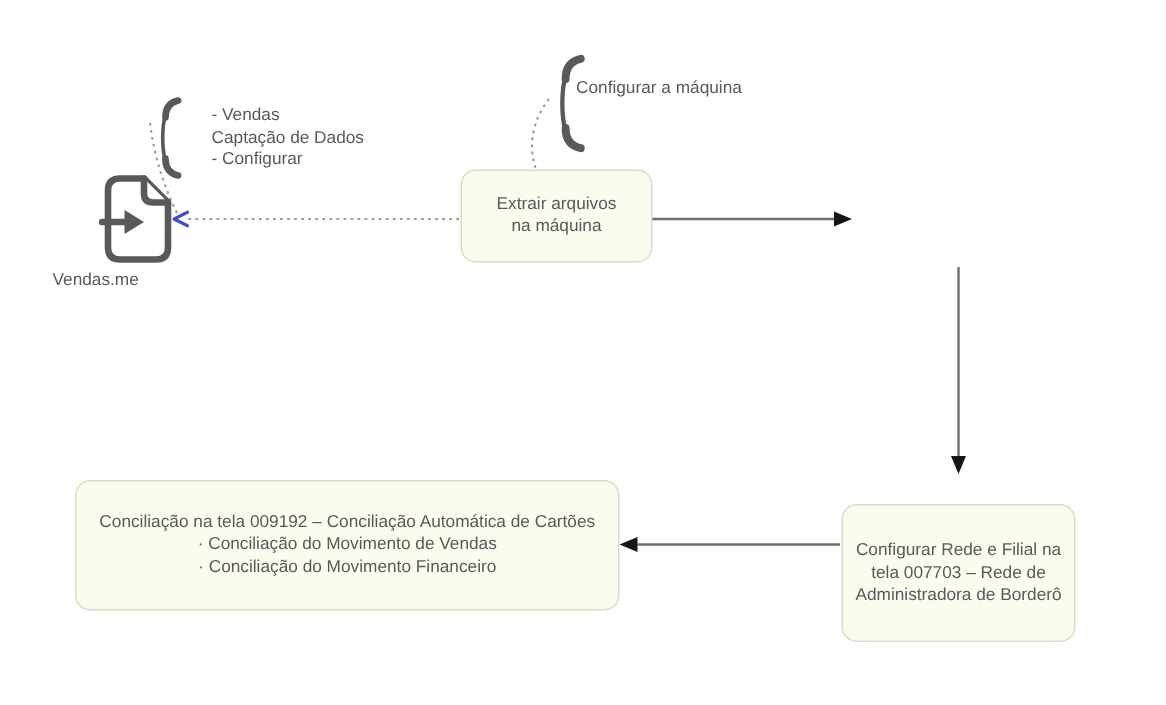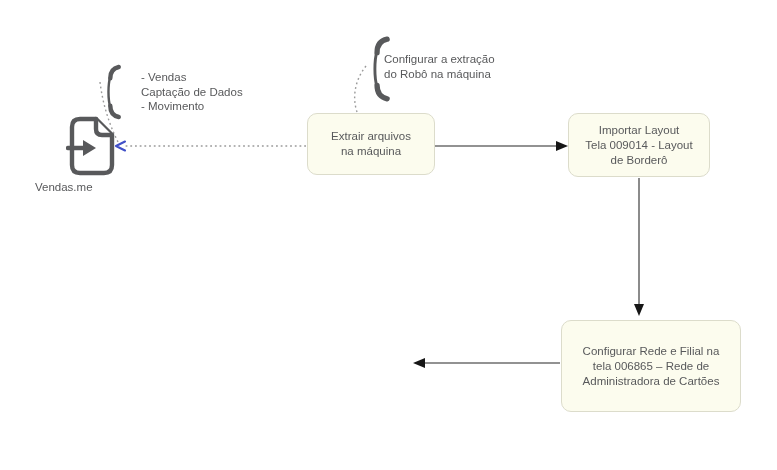--- a/index.html
+++ b/index.html
@@ -77,43 +77,42 @@
 
   <svg class="abs" style="left:366px;top:34px" width="25" height="70" viewBox="0 0 26 72">
     <path class="brace-stroke" stroke-width="3" d="M11.5,17 C8.5,27 8.5,45 11.5,55"></path>
     <path class="brace-stroke" stroke-width="5.5" d="M22,5 C15,6.5 11.5,11 11.5,19"></path>
     <path class="brace-stroke" stroke-width="5.5" d="M22,67 C15,65.5 11.5,61 11.5,53"></path>
   </svg>
 
   <div class="note" style="left:141px;top:70px">
     <div>- Vendas</div>
     <div>Captação de Dados</div>
-    <div>- Movimento</div>
+    <div>- Configurar</div>
   </div>
 
   <div class="note" style="left:384px;top:52px">
-    <div>Configurar a extração</div>
-    <div>do Robô na máquina</div>
+    <div>Configurar a máquina</div>
   </div>
 
   <div class="note" style="left:35px;top:180px">
     <div>Vendas.me</div>
   </div>
 
   <div class="flow-node" style="left:307px;top:113px;width:128px;height:62px">
     <div>Extrair arquivos</div>
     <div>na máquina</div>
   </div>
 
-  <div class="flow-node" style="left:568px;top:113px;width:142px;height:64px">
-    <div>Importar Layout</div>
-    <div>Tela 009014 - Layout</div>
-    <div>de Borderô</div>
+
+  <div class="flow-node" style="left:561px;top:336px;width:156px;height:92px">
+    <div>Configurar Rede e Filial na</div>
+    <div>tela 007703 – Rede de</div>
+    <div>Administradora de Borderô</div>
   </div>
 
-  <div class="flow-node" style="left:561px;top:320px;width:180px;height:92px">
-    <div>Configurar Rede e Filial na</div>
-    <div>tela 006865 – Rede de</div>
-    <div>Administradora de Cartões</div>
+  <div class="flow-node" style="left:50px;top:320px;width:363px;height:87px">
+    <div>Conciliação na tela 009192 – Conciliação Automática de Cartões</div>
+    <div>· Conciliação do Movimento de Vendas</div>
+    <div>· Conciliação do Movimento Financeiro</div>
   </div>
-
 
 </div>
 
 </body></html>

